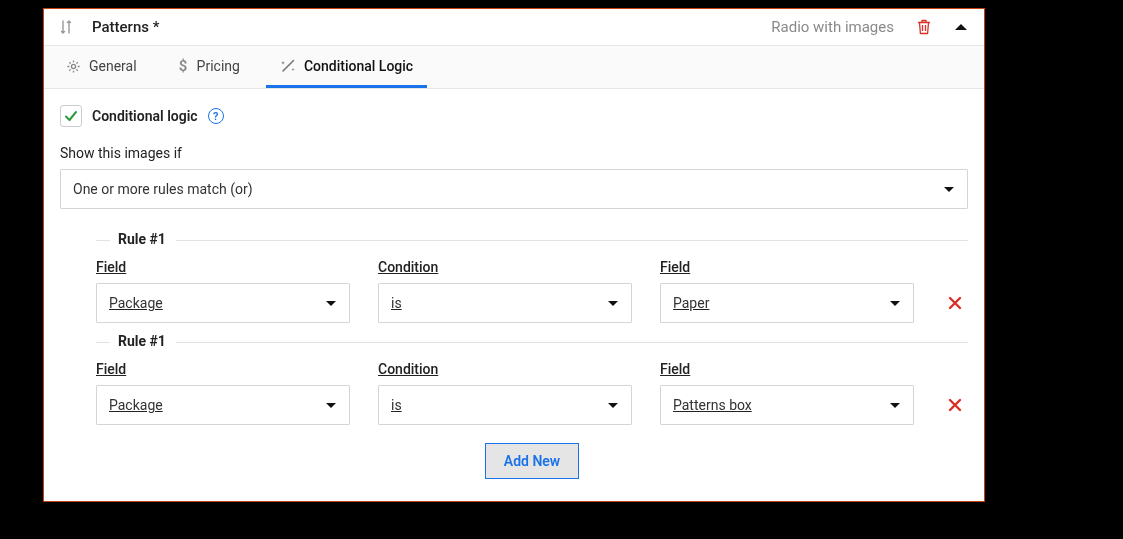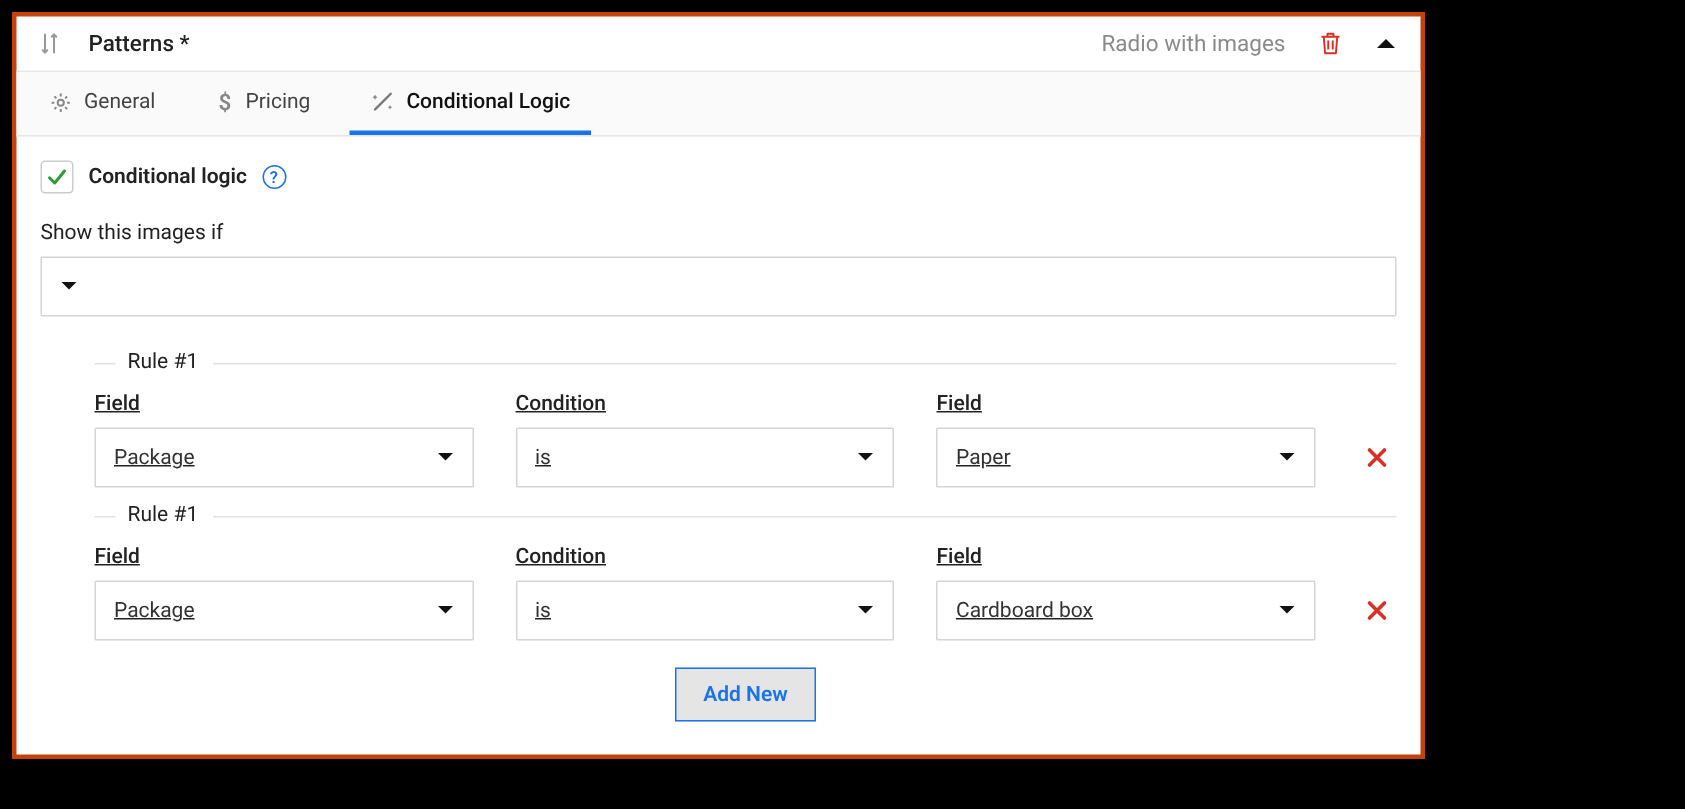--- a/index.html
+++ b/index.html
@@ -6,22 +6,23 @@
   body {
     font-family: "Segoe UI", -apple-system, Roboto, Arial, sans-serif;
     font-size: 14px;
     color: #222;
     background: #000;
     padding: 8px;
   }
   .app {
     width: 942px;
     background: #fff;
-    border: 3px solid #c2410c;
+    border: 1px solid #c2410c;
     position: relative;
+    margin-left: 35px;
   }
   .header {
     display: flex;
     align-items: center;
     padding: 8px 14px;
     border-bottom: 1px solid #e7e7e7;
   }
   .drag-icon {
     width: 16px; height: 16px;
     color: #888;
@@ -151,21 +152,21 @@
     position: absolute;
     left: 0; right: 0; top: 9px;
   }
   .rule-legend {
     position: relative;
     background: #fff;
     display: inline-block;
     padding: 0 10px 0 8px;
     margin-left: 14px;
     font-size: 14px;
-    font-weight: 400;
+    font-weight: 700;
     color: #222;
   }
   .rule-row {
     margin-top: 12px;
     display: flex;
     align-items: flex-end;
     gap: 0;
     text-decoration: underline;
   }
   .rule-col {
@@ -271,20 +272,21 @@
           <path d="M2 7.5 L5.5 11 L12 3" stroke="#2e9b3a" stroke-width="2" fill="none" stroke-linecap="round" stroke-linejoin="round"></path>
         </svg>
       </span>
       <span class="enable-label">Conditional logic</span>
       <span class="help-icon">?</span>
     </div>
 
     <div class="show-label">Show this images if</div>
 
     <div class="select match-select">
+      <span class="select-text">One or more rules match (or)</span>
       <span class="select-caret">
         <svg width="12" height="8" viewBox="0 0 12 8">
             <path d="M1 1 L6 6 L11 1 Z" fill="#111"></path>
           </svg>
       </span>
     </div>
 
     <div class="rules-wrap">
 
       <div class="rule-fieldset">
@@ -344,21 +346,21 @@
             <div class="select">
               <span class="select-text">is</span>
               <span class="select-caret"><svg width="12" height="8" viewBox="0 0 12 8">
                     <path d="M1 1 L6 6 L11 1 Z" fill="#111"></path>
                   </svg></span>
             </div>
           </div>
           <div class="rule-col">
             <div class="rule-col-label">Field</div>
             <div class="select">
-              <span class="select-text">Cardboard box</span>
+              <span class="select-text">Patterns box</span>
               <span class="select-caret"><svg width="12" height="8" viewBox="0 0 12 8">
                     <path d="M1 1 L6 6 L11 1 Z" fill="#111"></path>
                   </svg></span>
             </div>
           </div>
           <div class="rule-remove">
             <svg width="14" height="14" viewBox="0 0 14 14">
                 <path d="M2 2 L12 12 M12 2 L2 12" stroke="#d93025" stroke-width="2.4" stroke-linecap="round"></path>
               </svg>
           </div>

